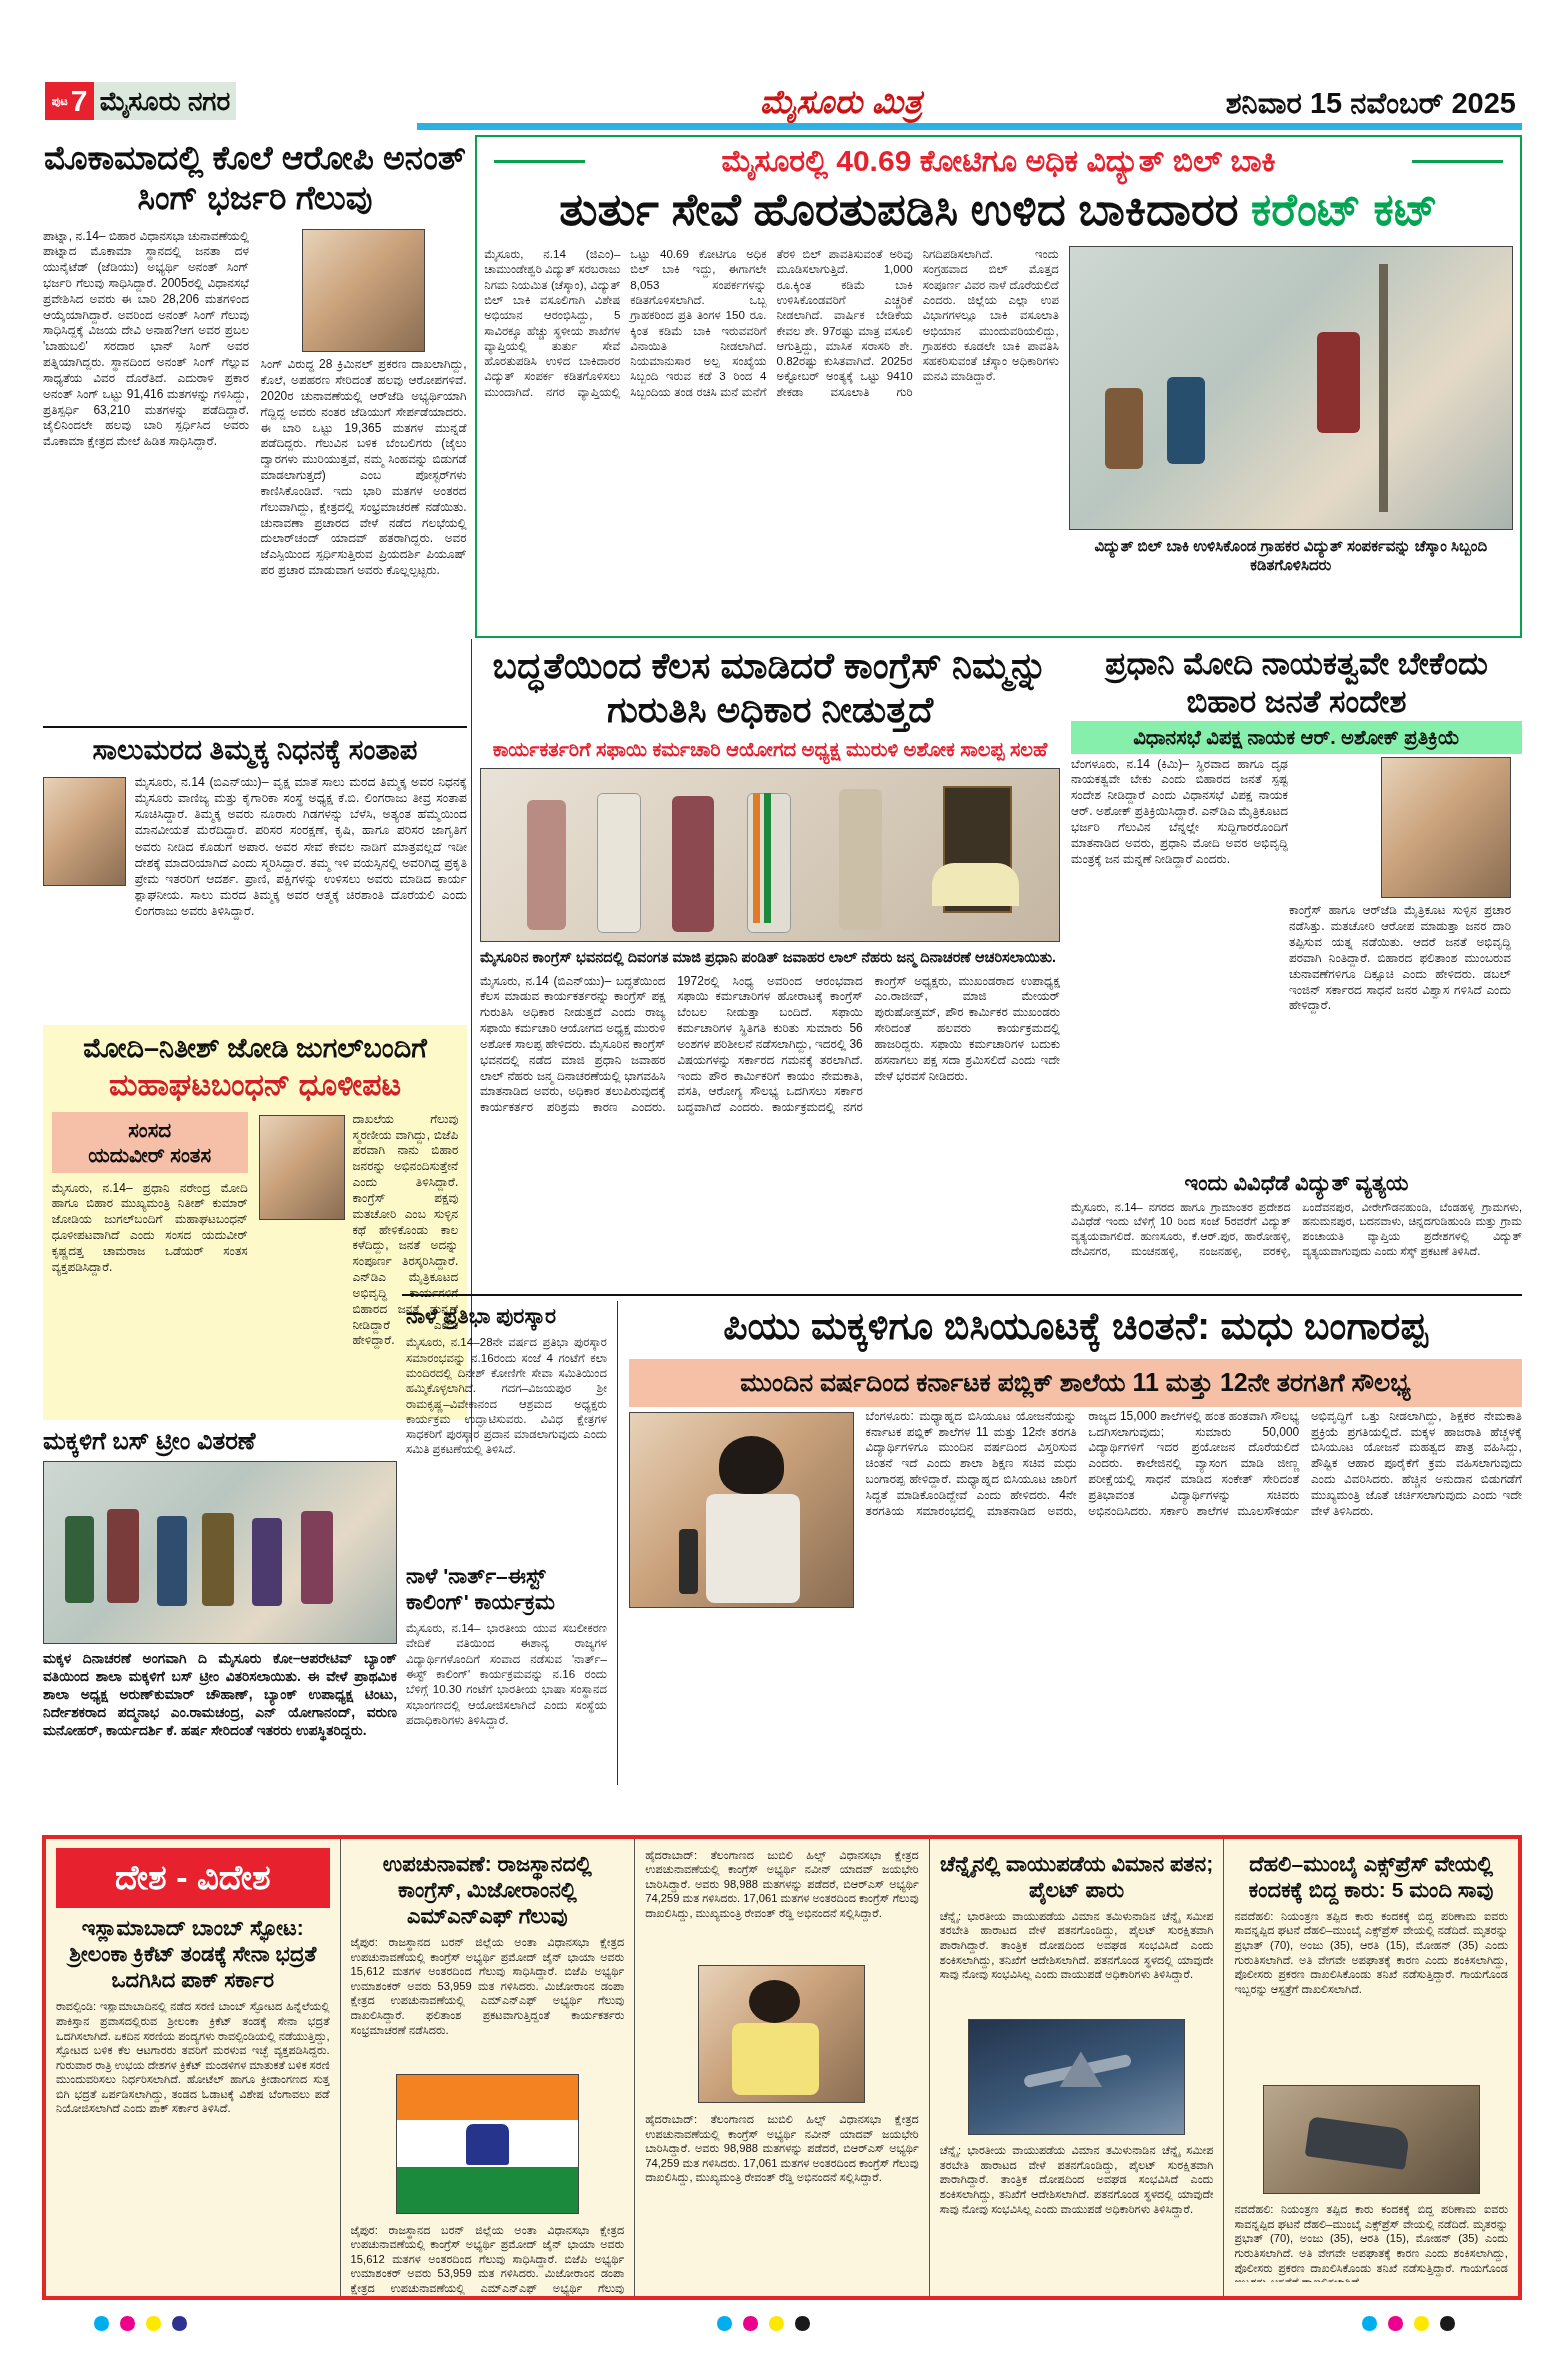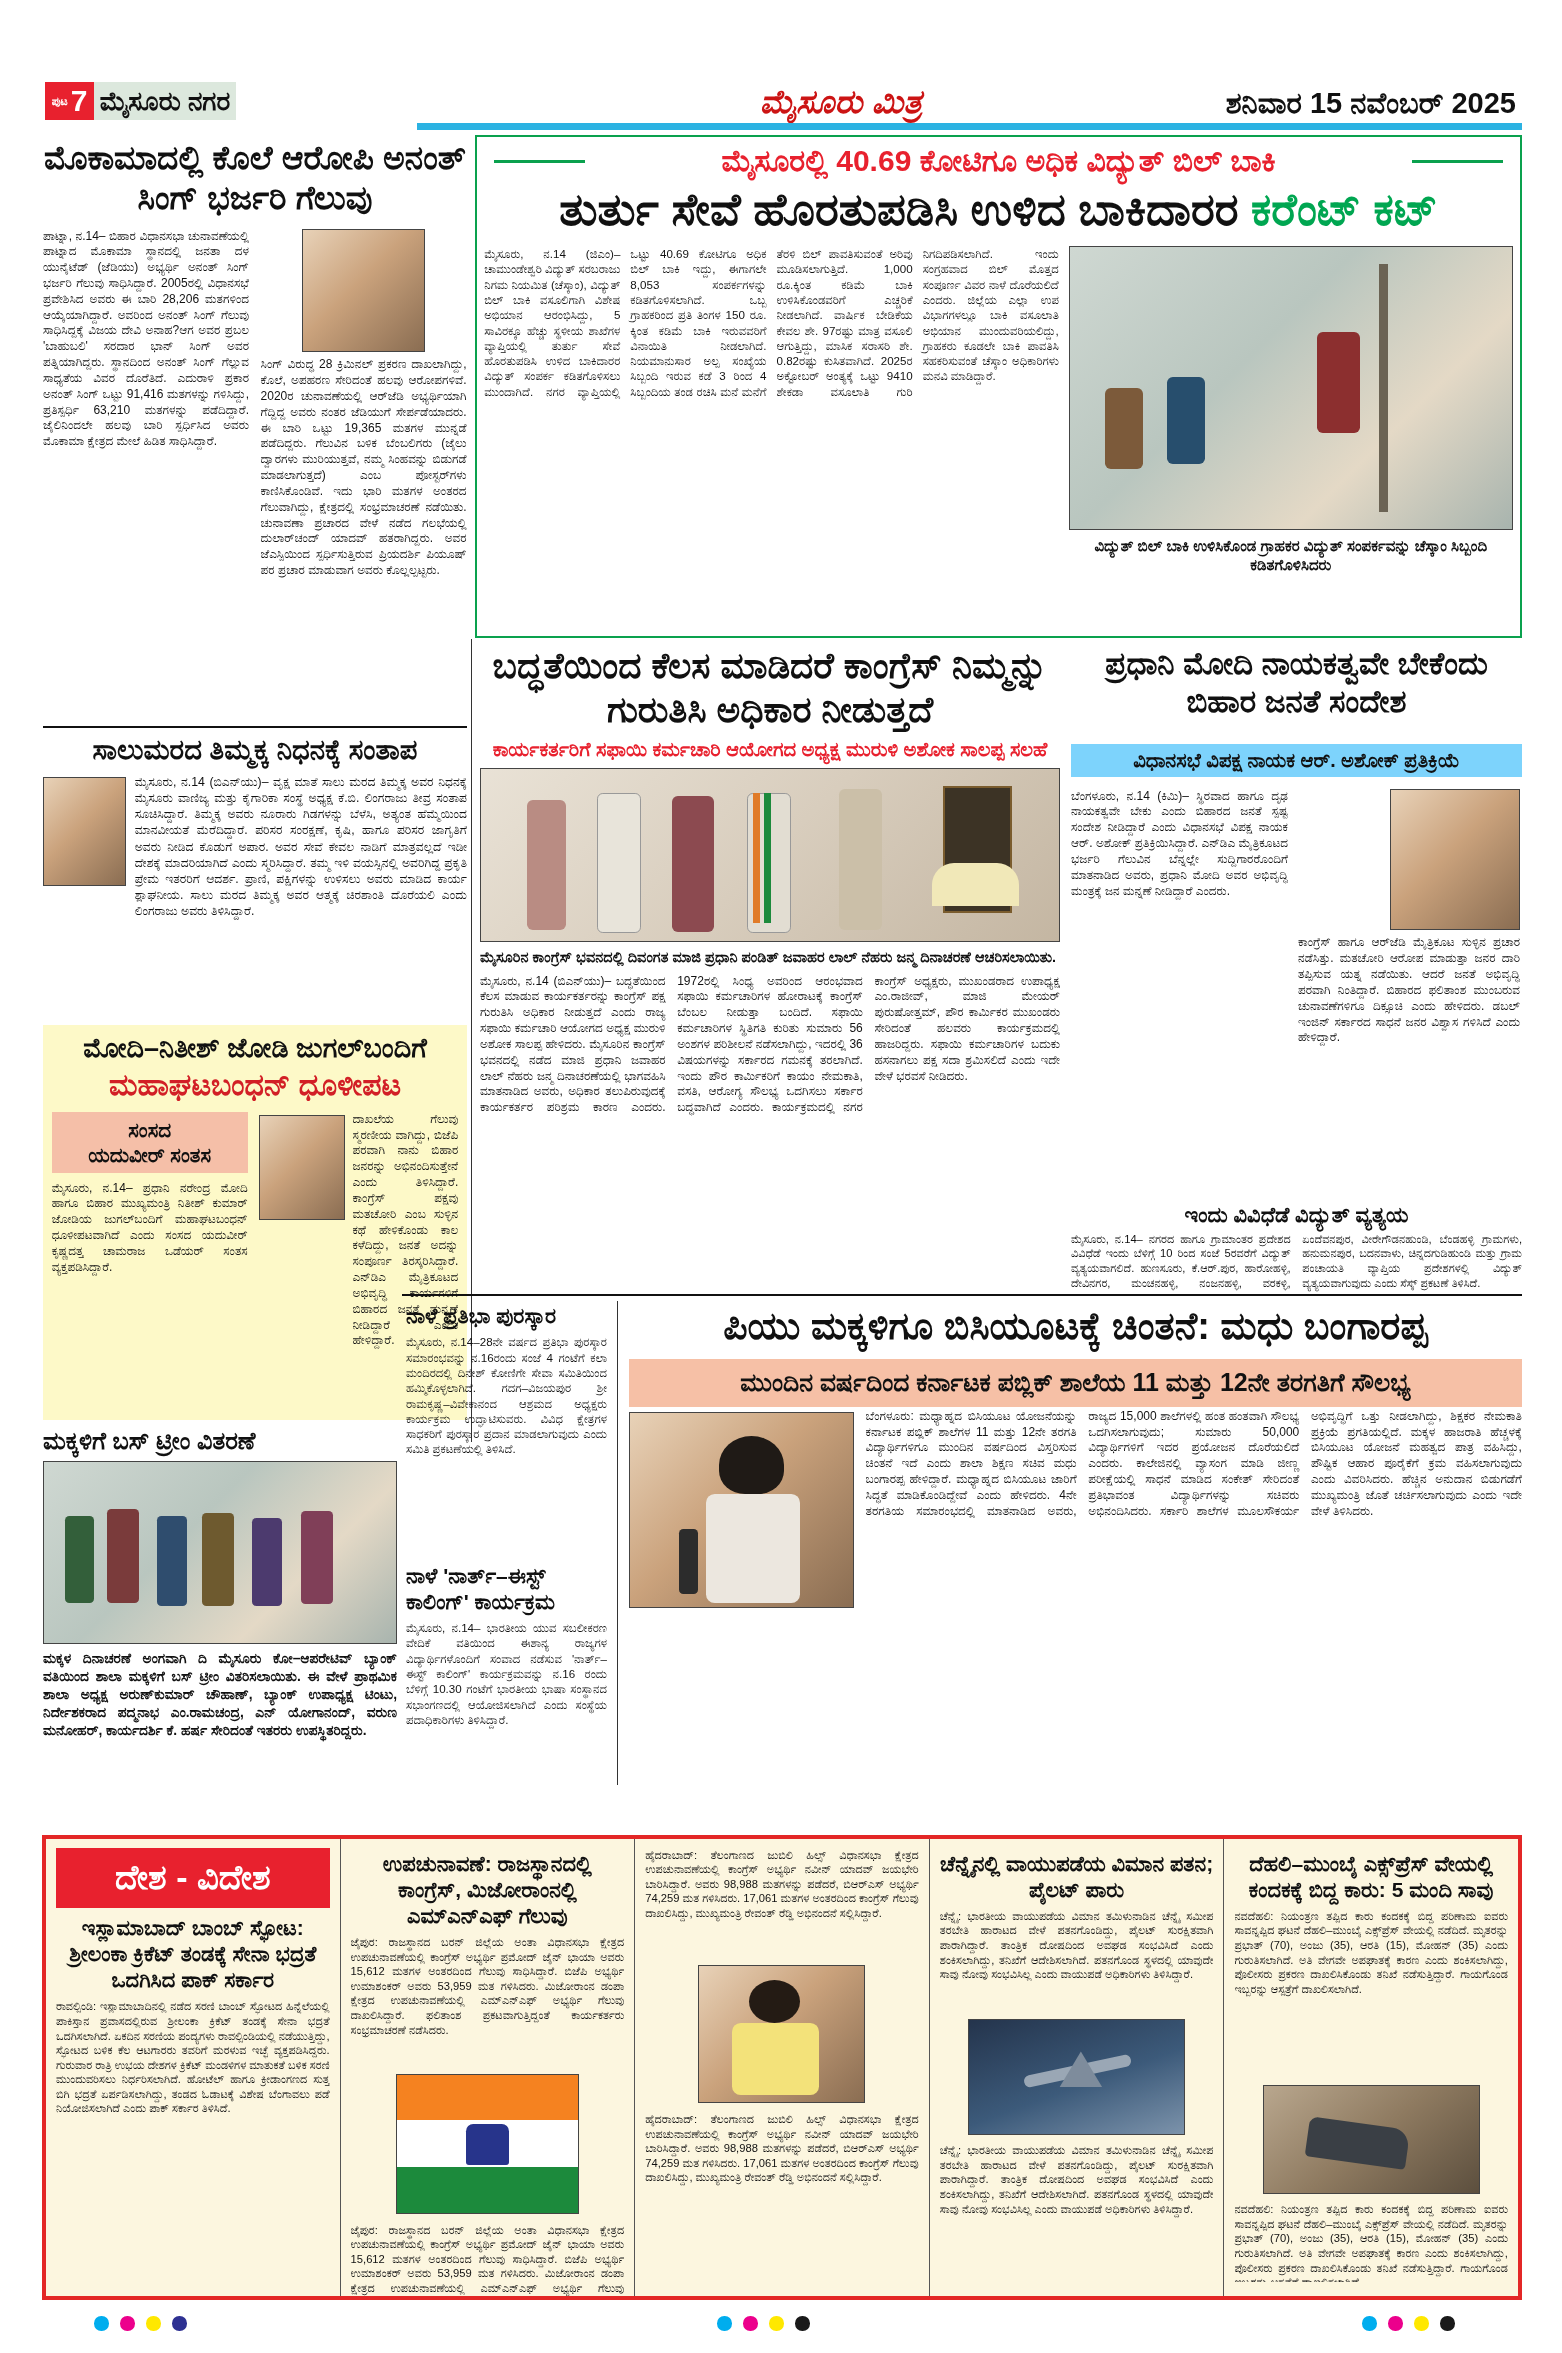--- a/index.html
+++ b/index.html
@@ -137,24 +137,24 @@
       <div style="position:absolute;left:62%;top:12%;width:43px;height:141px;background:#cbbfa8;border-radius:5.8px;"></div>
       <div style="position:absolute;left:80%;top:10%;width:65px;height:123px;background:#3c3325;border:2.9px solid #7a5c2e;"></div>
       <div style="position:absolute;left:78%;top:55%;width:87px;height:43px;background:#f1e8b8;border-radius:22px 22px 0 0;"></div>
     </div>
     <div class="cap" style="font-size:14.5px;margin-top:5.8px;">ಮೈಸೂರಿನ ಕಾಂಗ್ರೆಸ್ ಭವನದಲ್ಲಿ ದಿವಂಗತ ಮಾಜಿ ಪ್ರಧಾನಿ ಪಂಡಿತ್ ಜವಾಹರ ಲಾಲ್ ನೆಹರು ಜನ್ಮ ದಿನಾಚರಣೆ ಆಚರಿಸಲಾಯಿತು.</div>
     <div class="body-txt cols3" style="margin-top:7.2px;height:284px;">ಮೈಸೂರು, ನ.14 (ಬಿಎನ್‌ಯು)– ಬದ್ಧತೆಯಿಂದ ಕೆಲಸ ಮಾಡುವ ಕಾರ್ಯಕರ್ತರನ್ನು ಕಾಂಗ್ರೆಸ್ ಪಕ್ಷ ಗುರುತಿಸಿ ಅಧಿಕಾರ ನೀಡುತ್ತದೆ ಎಂದು ರಾಜ್ಯ ಸಫಾಯಿ ಕರ್ಮಚಾರಿ ಆಯೋಗದ ಅಧ್ಯಕ್ಷ ಮುರುಳಿ ಅಶೋಕ ಸಾಲಪ್ಪ ಹೇಳಿದರು. ಮೈಸೂರಿನ ಕಾಂಗ್ರೆಸ್ ಭವನದಲ್ಲಿ ನಡೆದ ಮಾಜಿ ಪ್ರಧಾನಿ ಜವಾಹರ ಲಾಲ್ ನೆಹರು ಜನ್ಮ ದಿನಾಚರಣೆಯಲ್ಲಿ ಭಾಗವಹಿಸಿ ಮಾತನಾಡಿದ ಅವರು, ಅಧಿಕಾರ ತಲುಪಿರುವುದಕ್ಕೆ ಕಾರ್ಯಕರ್ತರ ಪರಿಶ್ರಮ ಕಾರಣ ಎಂದರು. 1972ರಲ್ಲಿ ಸಿಂಧ್ಯ ಅವರಿಂದ ಆರಂಭವಾದ ಸಫಾಯಿ ಕರ್ಮಚಾರಿಗಳ ಹೋರಾಟಕ್ಕೆ ಕಾಂಗ್ರೆಸ್ ಬೆಂಬಲ ನೀಡುತ್ತಾ ಬಂದಿದೆ. ಸಫಾಯಿ ಕರ್ಮಚಾರಿಗಳ ಸ್ಥಿತಿಗತಿ ಕುರಿತು ಸುಮಾರು 56 ಅಂಶಗಳ ಪರಿಶೀಲನೆ ನಡೆಸಲಾಗಿದ್ದು, ಇದರಲ್ಲಿ 36 ವಿಷಯಗಳನ್ನು ಸರ್ಕಾರದ ಗಮನಕ್ಕೆ ತರಲಾಗಿದೆ. ಇಂದು ಪೌರ ಕಾರ್ಮಿಕರಿಗೆ ಕಾಯಂ ನೇಮಕಾತಿ, ವಸತಿ, ಆರೋಗ್ಯ ಸೌಲಭ್ಯ ಒದಗಿಸಲು ಸರ್ಕಾರ ಬದ್ಧವಾಗಿದೆ ಎಂದರು. ಕಾರ್ಯಕ್ರಮದಲ್ಲಿ ನಗರ ಕಾಂಗ್ರೆಸ್ ಅಧ್ಯಕ್ಷರು, ಮುಖಂಡರಾದ ಉಪಾಧ್ಯಕ್ಷ ಎಂ.ರಾಜೀವ್, ಮಾಜಿ ಮೇಯರ್ ಪುರುಷೋತ್ತಮ್, ಪೌರ ಕಾರ್ಮಿಕರ ಮುಖಂಡರು ಸೇರಿದಂತೆ ಹಲವರು ಕಾರ್ಯಕ್ರಮದಲ್ಲಿ ಹಾಜರಿದ್ದರು. ಸಫಾಯಿ ಕರ್ಮಚಾರಿಗಳ ಬದುಕು ಹಸನಾಗಲು ಪಕ್ಷ ಸದಾ ಶ್ರಮಿಸಲಿದೆ ಎಂದು ಇದೇ ವೇಳೆ ಭರವಸೆ ನೀಡಿದರು.</div>
   </div>
 
   <div class="abs" style="left:1071px;top:645px;width:451px;">
     <div class="hl center" style="font-size:31px;">ಪ್ರಧಾನಿ ಮೋದಿ ನಾಯಕತ್ವವೇ ಬೇಕೆಂದು ಬಿಹಾರ ಜನತೆ ಸಂದೇಶ</div>
-    <div style="background:#7dd3fc;margin-top:23px;padding:5px 2.9px;text-align:center;font-size:19.6px;font-weight:bold;">
+    <div style="background:#86efac;margin-top:0;padding:5px 2.9px;text-align:center;font-size:19.6px;font-weight:bold;">
       <span>ವಿಧಾನಸಭೆ ವಿಪಕ್ಷ ನಾಯಕ ಆರ್. ಅಶೋಕ್ ಪ್ರತಿಕ್ರಿಯೆ</span>
     </div>
-    <div style="display:flex;gap:10px;margin-top:12px;">
+    <div style="display:flex;gap:1px;margin-top:3px;">
       <div class="body-txt" style="width:217px;height:406px;">ಬೆಂಗಳೂರು, ನ.14 (ಕಿಮಿ)– ಸ್ಥಿರವಾದ ಹಾಗೂ ದೃಢ ನಾಯಕತ್ವವೇ ಬೇಕು ಎಂದು ಬಿಹಾರದ ಜನತೆ ಸ್ಪಷ್ಟ ಸಂದೇಶ ನೀಡಿದ್ದಾರೆ ಎಂದು ವಿಧಾನಸಭೆ ವಿಪಕ್ಷ ನಾಯಕ ಆರ್. ಅಶೋಕ್ ಪ್ರತಿಕ್ರಿಯಿಸಿದ್ದಾರೆ. ಎನ್‌ಡಿಎ ಮೈತ್ರಿಕೂಟದ ಭರ್ಜರಿ ಗೆಲುವಿನ ಬೆನ್ನಲ್ಲೇ ಸುದ್ದಿಗಾರರೊಂದಿಗೆ ಮಾತನಾಡಿದ ಅವರು, ಪ್ರಧಾನಿ ಮೋದಿ ಅವರ ಅಭಿವೃದ್ಧಿ ಮಂತ್ರಕ್ಕೆ ಜನ ಮನ್ನಣೆ ನೀಡಿದ್ದಾರೆ ಎಂದರು.</div>
       <div style="width:222px;">
         <div class="photo photo-warm" style="width:130px;height:141px;margin:0 0 5.8px auto;"></div>
         <div class="body-txt" style="height:259px;">ಕಾಂಗ್ರೆಸ್ ಹಾಗೂ ಆರ್‌ಜೆಡಿ ಮೈತ್ರಿಕೂಟ ಸುಳ್ಳಿನ ಪ್ರಚಾರ ನಡೆಸಿತ್ತು. ಮತಚೋರಿ ಆರೋಪ ಮಾಡುತ್ತಾ ಜನರ ದಾರಿ ತಪ್ಪಿಸುವ ಯತ್ನ ನಡೆಯಿತು. ಆದರೆ ಜನತೆ ಅಭಿವೃದ್ಧಿ ಪರವಾಗಿ ನಿಂತಿದ್ದಾರೆ. ಬಿಹಾರದ ಫಲಿತಾಂಶ ಮುಂಬರುವ ಚುನಾವಣೆಗಳಿಗೂ ದಿಕ್ಸೂಚಿ ಎಂದು ಹೇಳಿದರು. ಡಬಲ್ ಇಂಜಿನ್ ಸರ್ಕಾರದ ಸಾಧನೆ ಜನರ ವಿಶ್ವಾಸ ಗಳಿಸಿದೆ ಎಂದು ಹೇಳಿದ್ದಾರೆ.</div>
       </div>
     </div>
     <div class="hl center" style="font-size:21px;margin-top:7px;">ಇಂದು ವಿವಿಧೆಡೆ ವಿದ್ಯುತ್ ವ್ಯತ್ಯಯ</div>
     <div class="body-txt cols2" style="margin-top:4.3px;height:100px;font-size:11.2px;">ಮೈಸೂರು, ನ.14– ನಗರದ ಹಾಗೂ ಗ್ರಾಮಾಂತರ ಪ್ರದೇಶದ ವಿವಿಧೆಡೆ ಇಂದು ಬೆಳಿಗ್ಗೆ 10 ರಿಂದ ಸಂಜೆ 5ರವರೆಗೆ ವಿದ್ಯುತ್ ವ್ಯತ್ಯಯವಾಗಲಿದೆ. ಹುಣಸೂರು, ಕೆ.ಆರ್.ಪುರ, ಹಾರೋಹಳ್ಳಿ, ದೇವಿನಗರ, ಮಂಚನಹಳ್ಳಿ, ನಂಜನಹಳ್ಳಿ, ವರಕಳ್ಳಿ, ಏಂದೆವನಪುರ, ವೀರೇಗೌಡನಹುಂಡಿ, ಬೆಂಡಹಳ್ಳಿ ಗ್ರಾಮಗಳು, ಹನುಮನಪುರ, ಬದನವಾಳು, ಚಿನ್ನದಗುಡಿಹುಂಡಿ ಮತ್ತು ಗ್ರಾಮ ಪಂಚಾಯತಿ ವ್ಯಾಪ್ತಿಯ ಪ್ರದೇಶಗಳಲ್ಲಿ ವಿದ್ಯುತ್ ವ್ಯತ್ಯಯವಾಗುವುದು ಎಂದು ಸೆಸ್ಕ್ ಪ್ರಕಟಣೆ ತಿಳಿಸಿದೆ.</div>
   </div>
 

